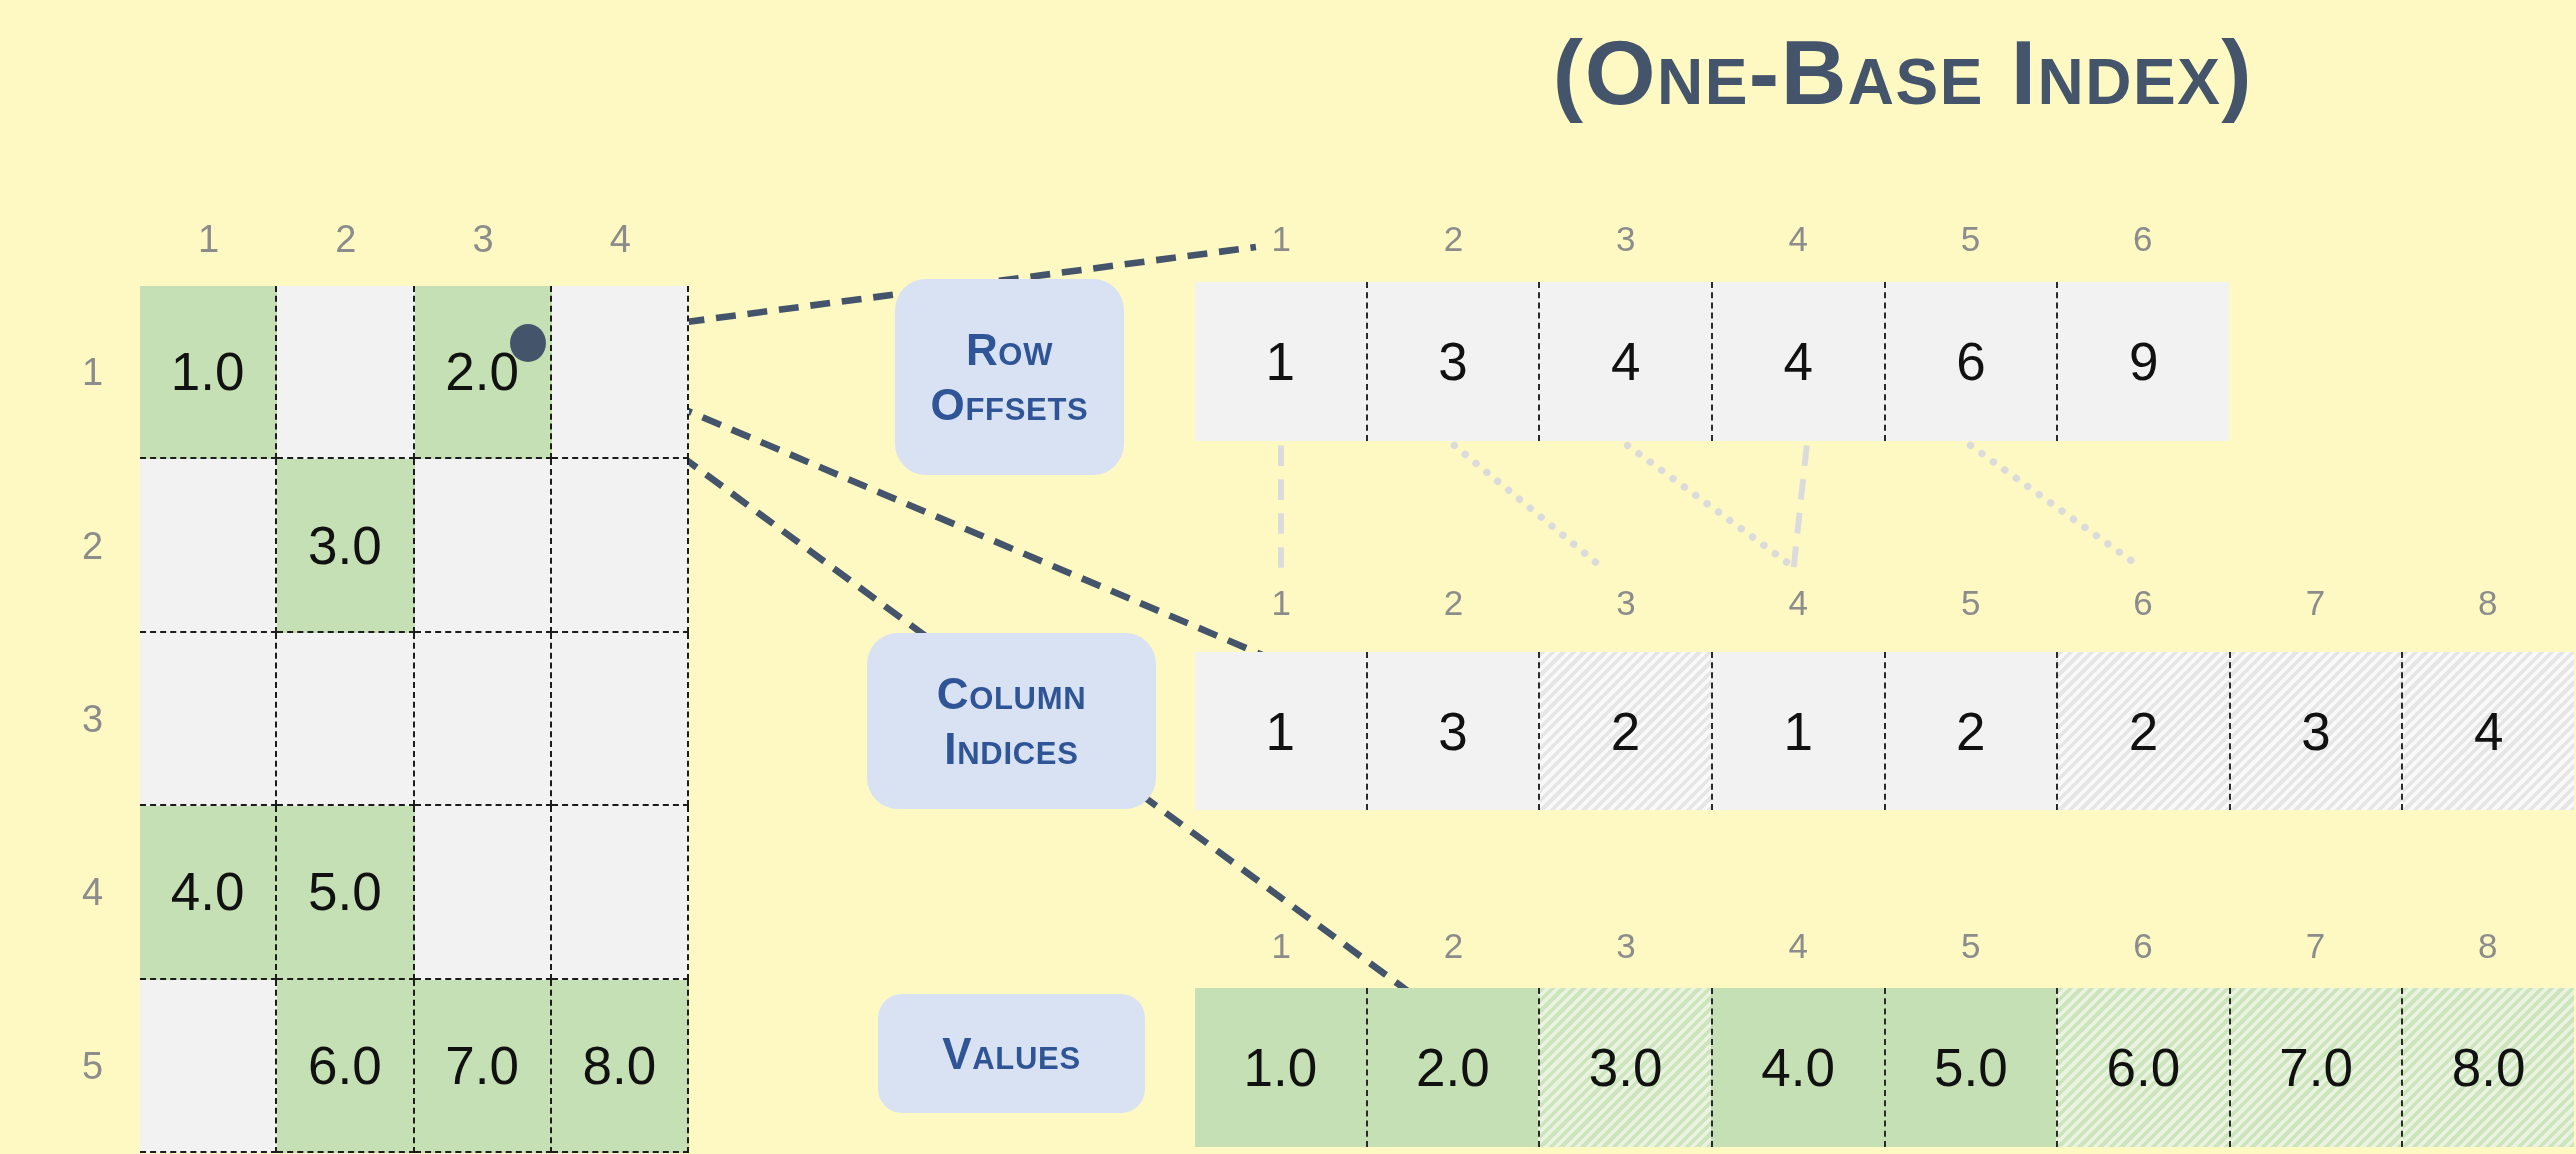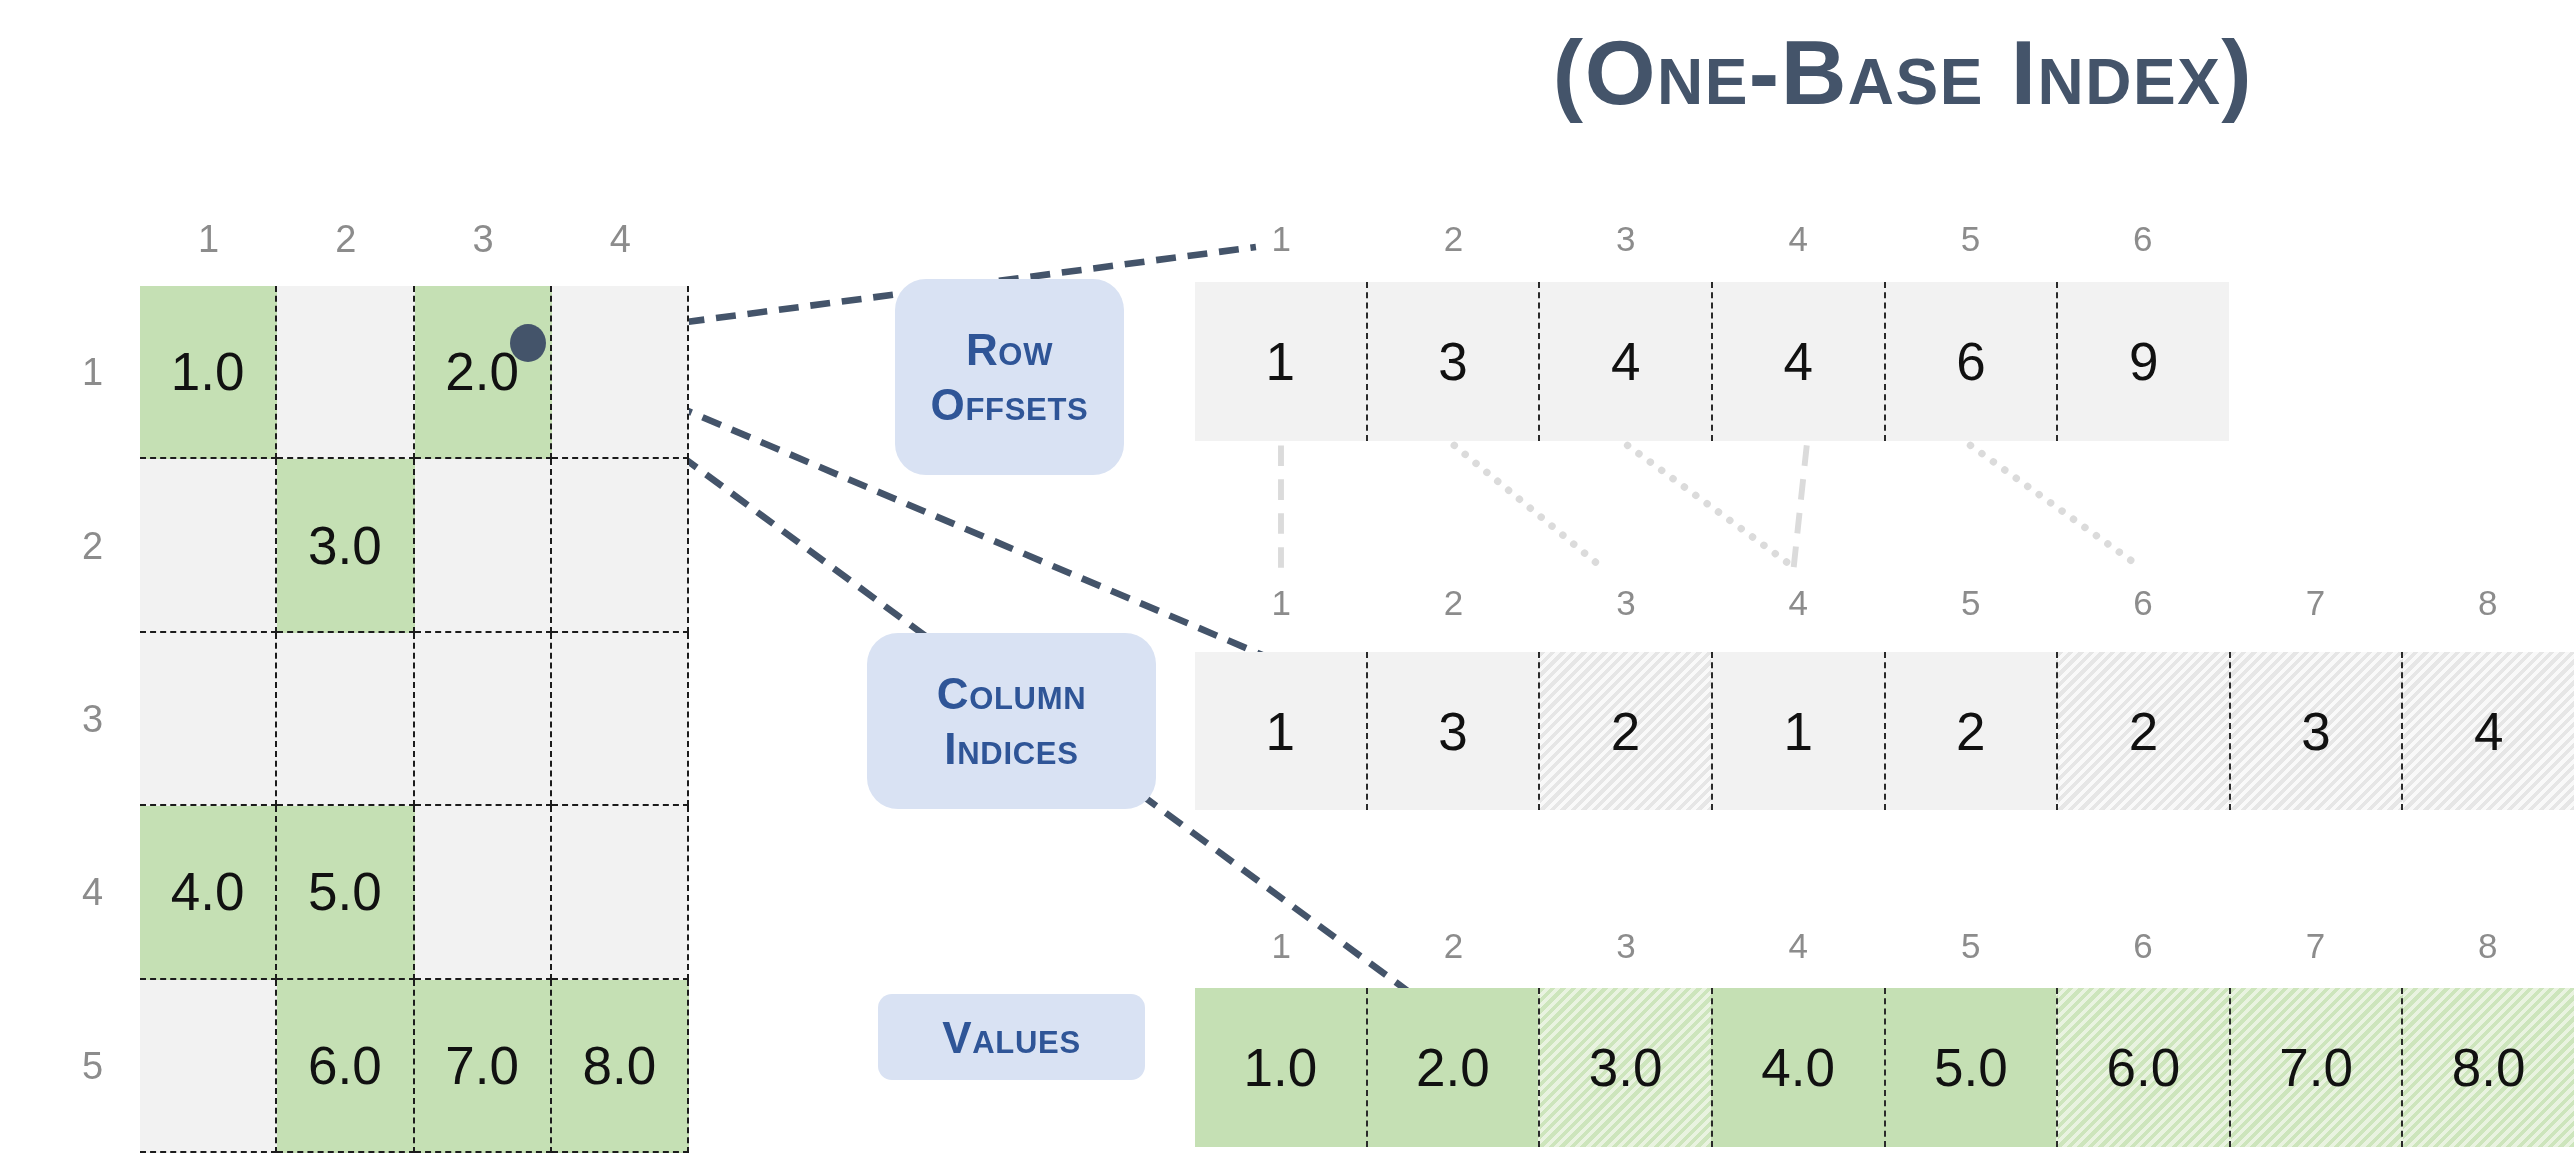--- a/index.html
+++ b/index.html
@@ -1,18 +1,18 @@
 <!DOCTYPE html>
 <html style="font-size:11.8px"><head>
 <meta charset="utf-8">
 <style>
   html,body { margin:0; padding:0; background:#000; }
   .canvas {
     position:relative; width:2576px; height:1154px;
-    background:#ffffff; overflow:hidden;
+    background:#fef9c3; overflow:hidden;
     font-family:"Liberation Sans", sans-serif;
   }
   svg.lines { position:absolute; left:0; top:0; z-index:1; }
 
   
   .title {
     position:absolute; left:1291px; top:20.6px; width:1224px;
     text-align:center; font-size:91px; font-weight:bold;
     font-variant:small-caps; letter-spacing:1.5px;
     color:#44546A; z-index:2;
@@ -51,21 +51,21 @@
 
   
   .lblbox {
     position:absolute; background:#D9E2F3; border-radius:31px;
     display:flex; flex-direction:column; align-items:center; justify-content:center;
     color:#2F5597; font-weight:bold; font-variant:small-caps;
     font-size:44px; line-height:1.25; letter-spacing:0.7px; z-index:4;
   }
   .box-ro { left:895px; top:279px;  width:229px; height:196px; }
   .box-ci { left:867px; top:633px;  width:289px; height:176px; }
-  .box-v  { left:878px; top:994px; width:267px; height:86px; border-radius:14px; }
+  .box-v  { left:878px; top:994px; width:267px; height:119px; border-radius:24px; }
 
   
   .idxrow { position:absolute; display:flex; height:44px; z-index:2; }
   .idxrow span { flex:1; text-align:center; font-size:35px; color:#8C8C8C; }
 
   .arr { position:absolute; display:flex; z-index:2; }
   .acell {
     flex:1; display:flex; align-items:center; justify-content:center;
     font-size:53px; color:#111;
   }

